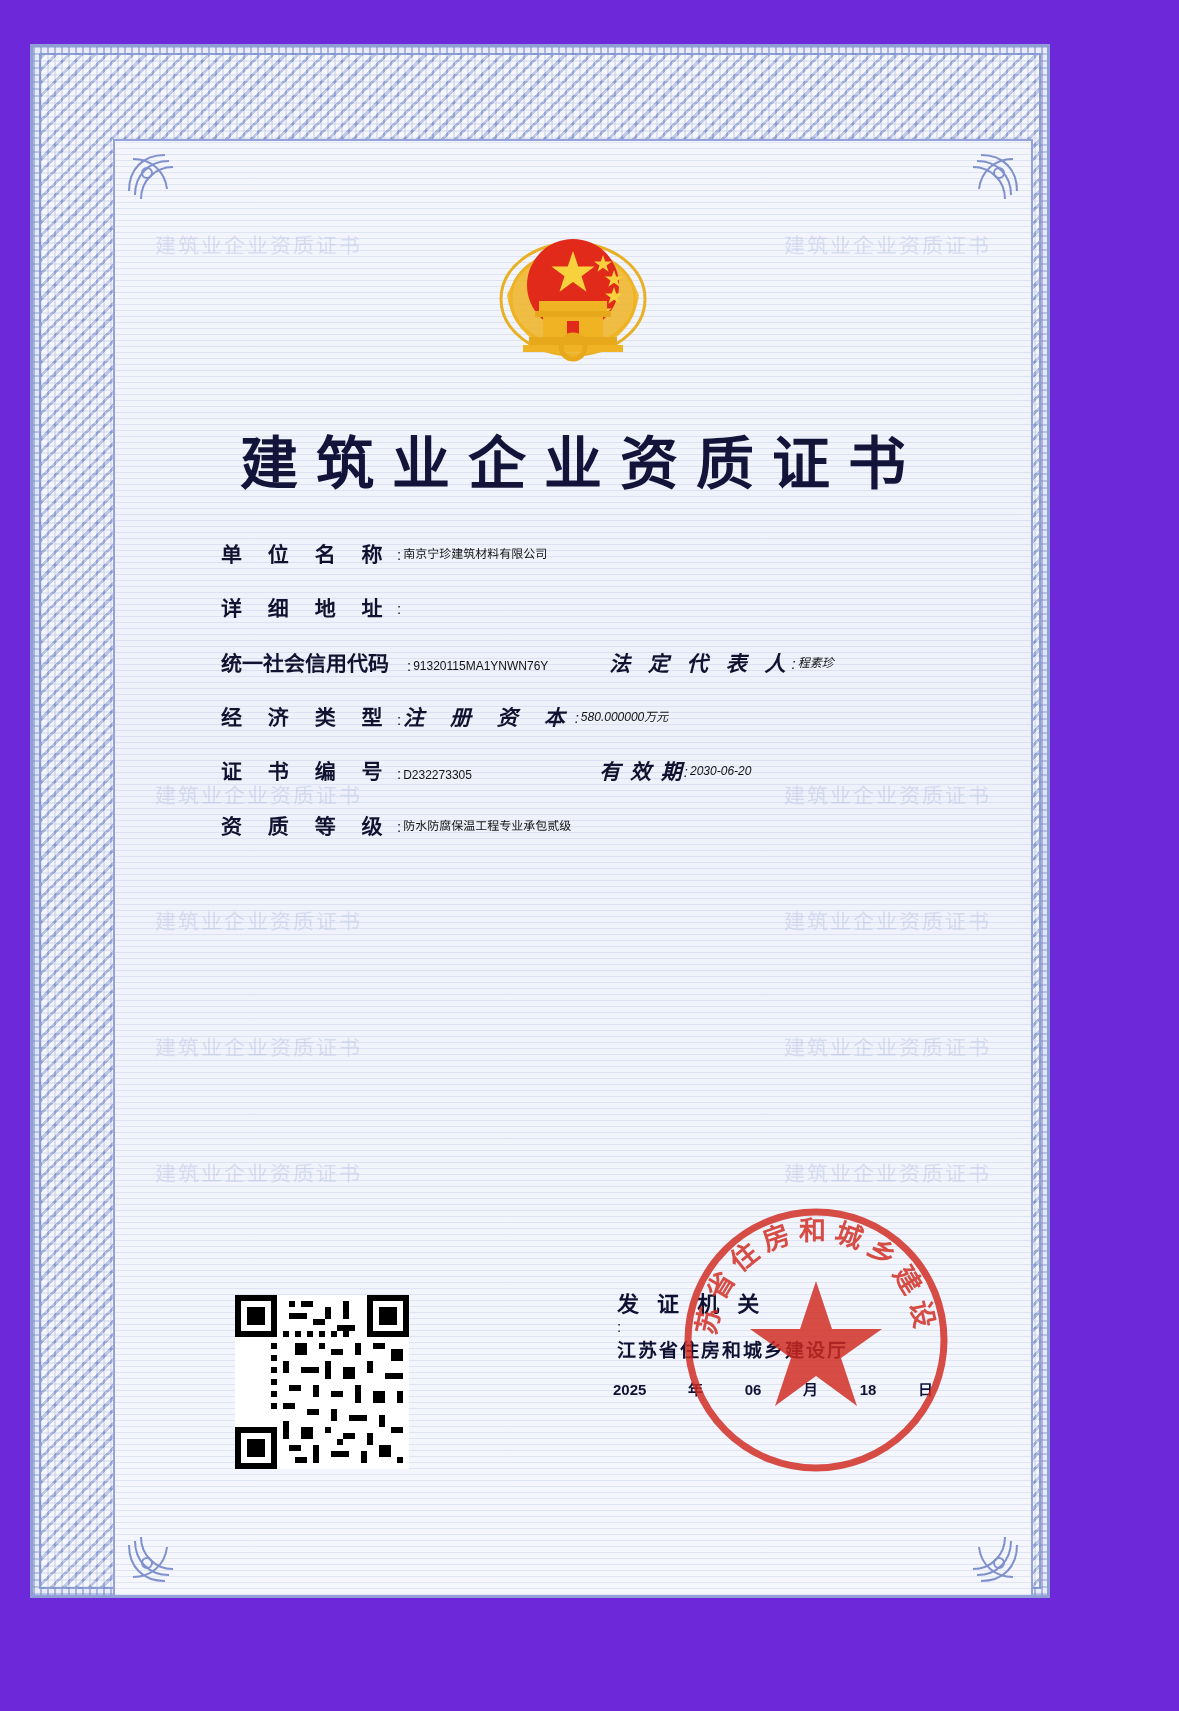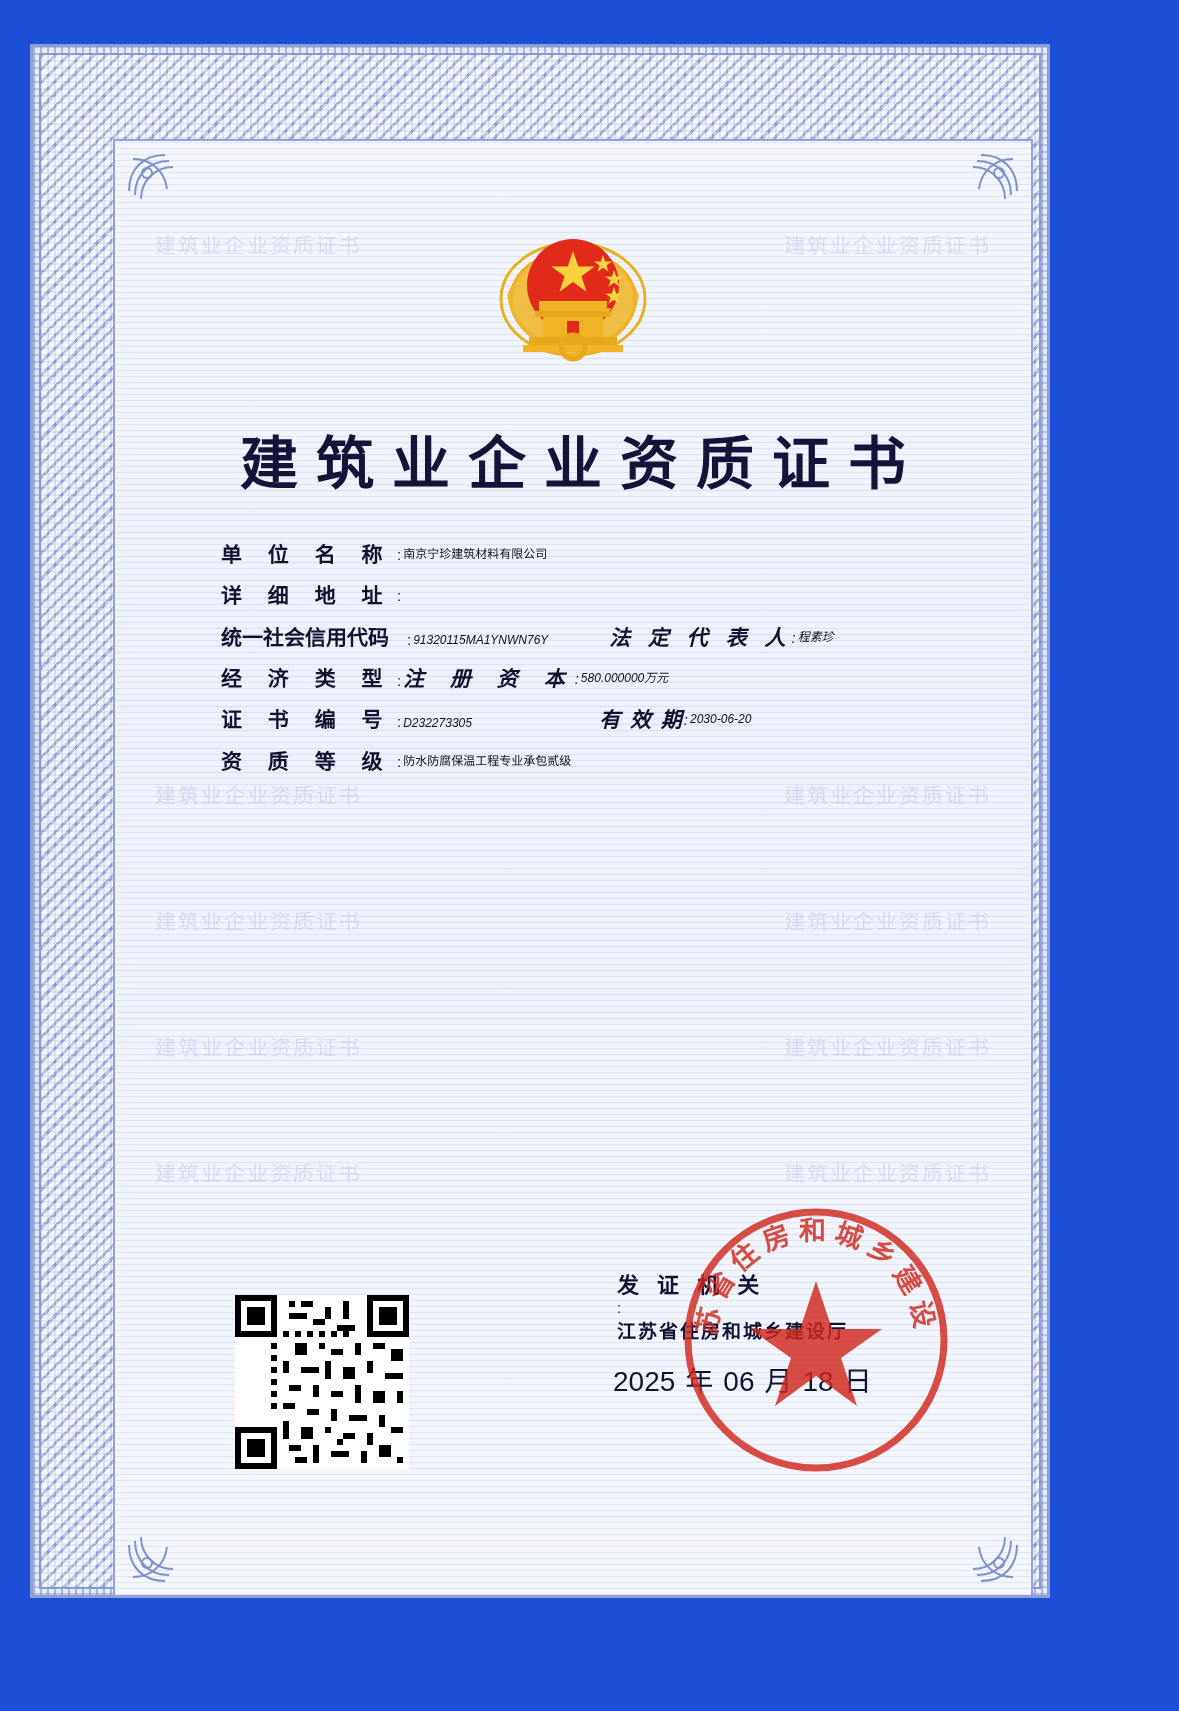--- a/index.html
+++ b/index.html
@@ -12,21 +12,21 @@
     height: 1711px;
     font-family: "Liberation Sans", "DejaVu Sans", sans-serif;
     overflow: hidden;
   }
 
   
   .cert-page {
     position: relative;
     width: 1179px;
     height: 1711px;
-    background: #1d4ed8;
+    background: #6d28d9;
   }
 
   .outer-border {
     position: absolute;
     left: 30px;
     top: 44px;
     width: 1020px;
     height: 1554px;
     box-sizing: border-box;
     border: 3px solid #8f9ed4;
@@ -138,21 +138,21 @@
   
   .fields {
     position: absolute;
     left: 106px;
     top: 400px;
     width: 740px;
   }
   .field-row {
     display: flex;
     align-items: flex-start;
-    margin-bottom: 13px;
+    margin-bottom: 26px;
     line-height: 1.35;
   }
   .f-label {
     font-size: 21px;
     font-weight: bold;
     color: #10122f;
     white-space: nowrap;
     flex: 0 0 auto;
   }
   .f-label.spaced { letter-spacing: 10px; }
@@ -164,21 +164,21 @@
   }
   .f-value {
     font-size: 12px;
     color: #121212;
     margin-top: 5px;
     flex: 0 1 auto;
     word-break: break-all;
   }
   .lbl-w1 { width: 176px; }   
   .lbl-w2 { width: 186px; }   
-  .val-w1 { width: 196px; font-style: italic; }
+  .val-w1 { width: 196px; }
   .col-left { display:flex; align-items:center; }
   .col-right { display:flex; align-items:flex-start;font-style:italic; }
 
   
   .qr {
     position: absolute;
     left: 120px;
     bottom: 126px;
     width: 174px;
     height: 174px;
@@ -207,24 +207,25 @@
   .issuer-line .sep { font-size: 15px; font-weight: normal; letter-spacing: 0; }
   .issuer-line .org {
     font-size: 19px;
     font-weight: bold;
     letter-spacing: 2px;
     margin-left: 4px;
   }
   .date-line {
     display: flex;
     align-items: baseline;
-    font-size: 28px;
-    font-weight: normal;
+    font-size: 15px;
+    font-weight: bold;
     color: #101233;
     white-space: nowrap;
+    justify-content: space-between;
   }
   .date-line span { margin-right: 10px; }
 
   
   .seal {
     position: absolute;
     right: 70px;
     bottom: 110px;
     width: 290px;
     height: 290px;

